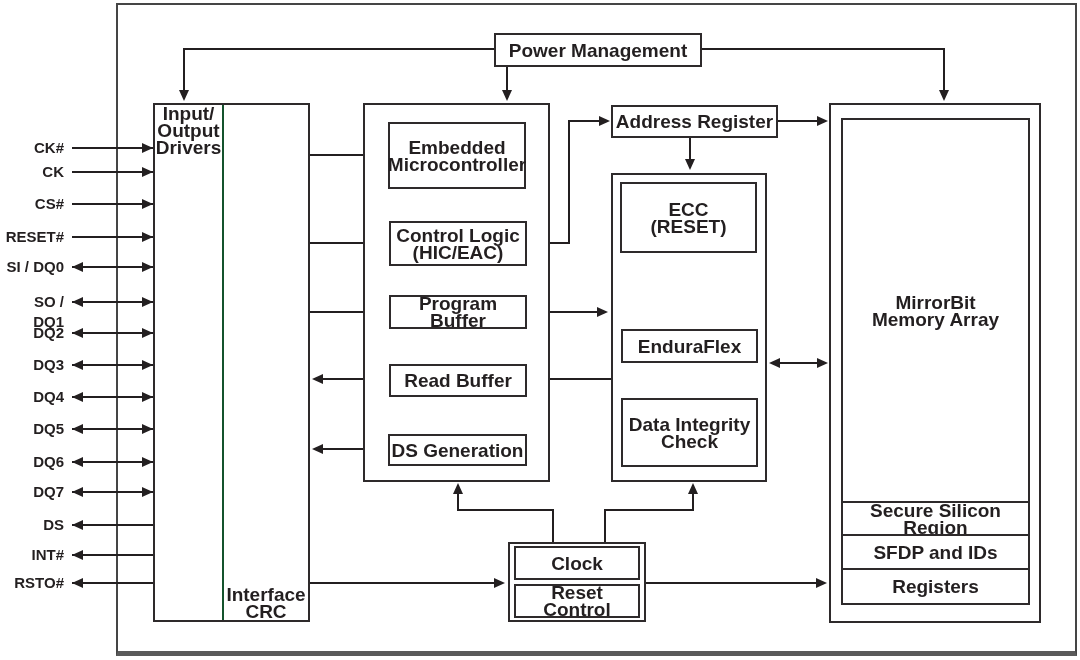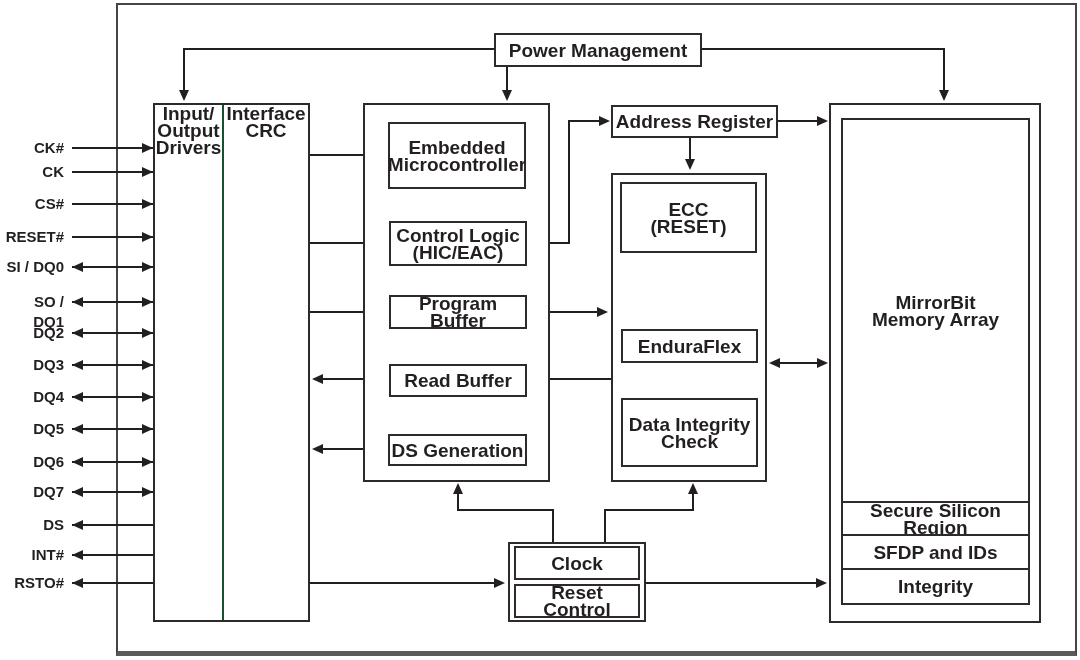--- a/index.html
+++ b/index.html
@@ -22,21 +22,21 @@
   .pin{position:absolute;left:0;height:20px;}
   .pin-label{position:absolute;left:0;top:0;width:64px;text-align:right;
        font-weight:700;font-size:15px;line-height:20px;color:var(--ink);}
   .pin-wire{position:absolute;left:72px;top:9px;width:81px;height:2px;background:var(--ink);}
   .pin .ah{top:5px;}
   .pin .pin-ah-r{left:142px;}
   .pin .pin-ah-l{left:72px;}
   .io-split{padding:0;}
   .io-left{box-sizing:border-box;width:69px;height:100%;border-right:2px solid #14532d;
        display:flex;align-items:flex-start;justify-content:center;}
-  .io-right{flex:1;height:100%;display:flex;align-items:flex-start;justify-content:center;}
+  .io-right{flex:1;height:100%;display:flex;align-items:flex-end;justify-content:center;}
 </style>
 </head>
 <body>
 
 <div class="stage">
 
   <div class="outer-border"></div>
 
   <div class="hline" style="left:183px;top:48px;width:311px;"></div>
   <div class="vline" style="left:183px;top:48px;height:42px;"></div>
@@ -244,21 +244,21 @@
     <span class="box-label">MirrorBit
 Memory Array</span>
   </div>
   <div class="box" style="left:841px;top:501px;width:189px;height:35px;">
     <span class="box-label">Secure Silicon Region</span>
   </div>
   <div class="box" style="left:841px;top:534px;width:189px;height:36px;">
     <span class="box-label">SFDP and IDs</span>
   </div>
   <div class="box" style="left:841px;top:568px;width:189px;height:37px;">
-    <span class="box-label">Integrity</span>
+    <span class="box-label">Registers</span>
   </div>
 
   <div class="box container-box" style="left:508px;top:542px;width:138px;height:80px;"></div>
   <div class="box" style="left:514px;top:546px;width:126px;height:34px;">
     <span class="box-label">Clock</span>
   </div>
   <div class="box" style="left:514px;top:584px;width:126px;height:34px;">
     <span class="box-label">Reset Control</span>
   </div>
 

